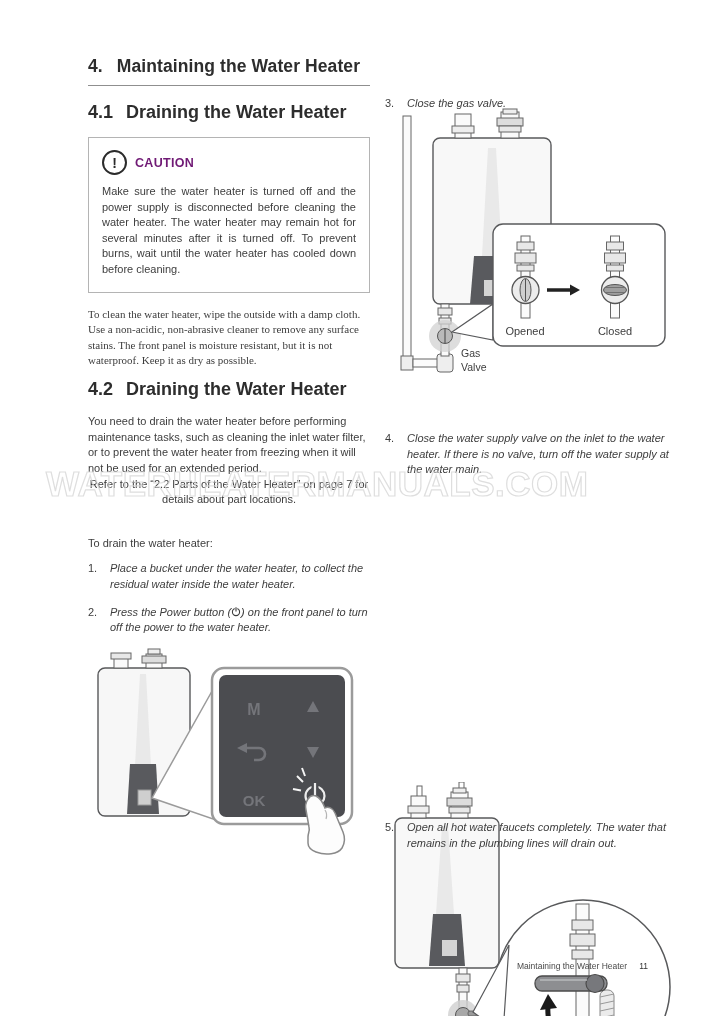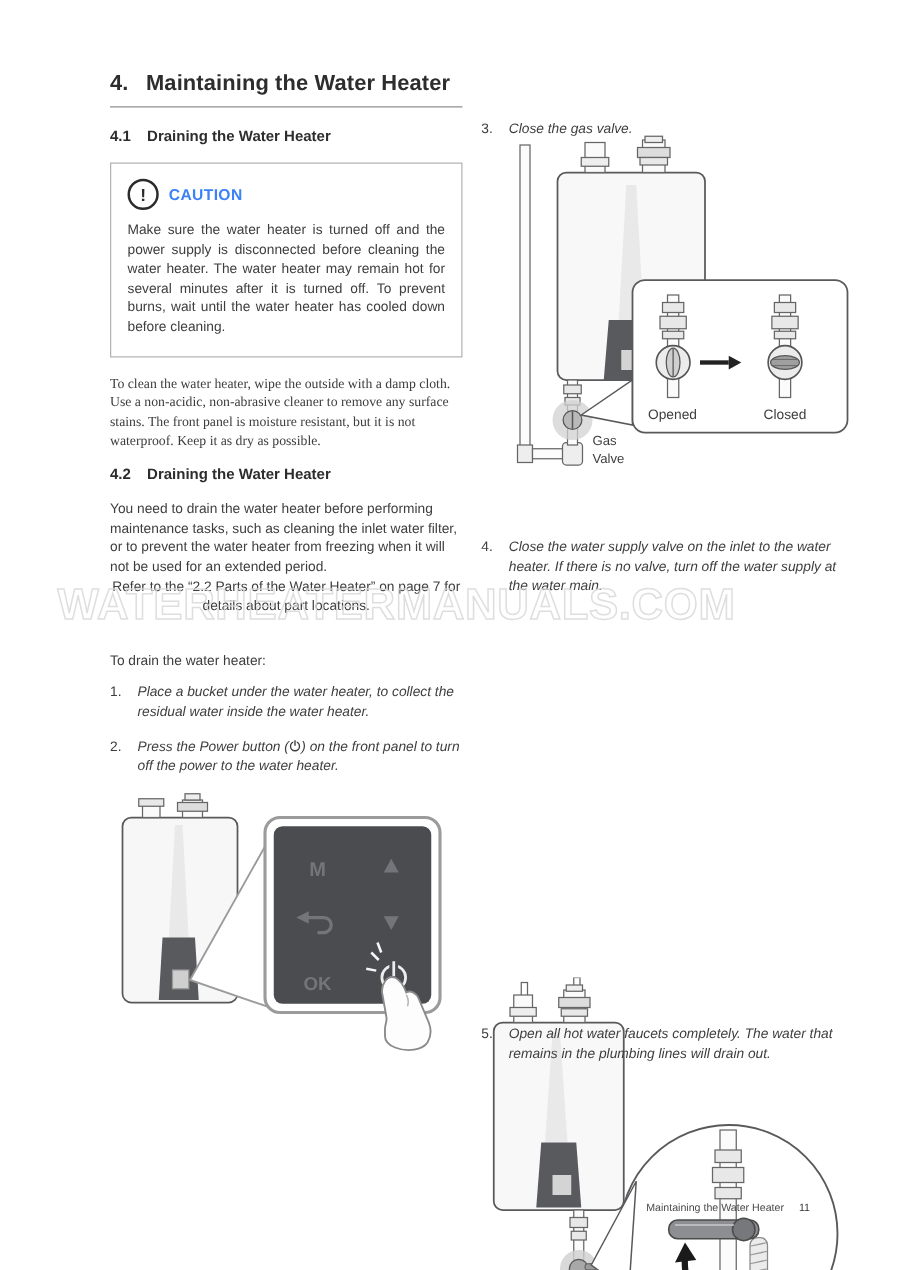--- a/index.html
+++ b/index.html
@@ -5,26 +5,26 @@
   html,body{margin:0;padding:0;background:#888;}
   .page{
     position:relative; width:720px; height:1016px; background:#ffffff;
     font-family:"Liberation Sans", sans-serif; color:#3d3d3d; overflow:hidden;
     margin:0 auto;
   }
   
   .col-left{position:absolute; left:88px; top:56px; width:282px;}
   .doc-title{display:flex; gap:14px; font-size:17.5px; font-weight:bold; color:#2d2d2d;
     padding-bottom:8px; border-bottom:1.5px solid #8f8f8f; margin-bottom:16px; letter-spacing:.1px;}
-  .sec-head{display:flex; gap:13px; font-size:12px; font-weight:bold; color:#2d2d2d; margin-bottom:14px;}
+  .sec-head{display:flex; gap:13px; font-size:18px; font-weight:bold; color:#2d2d2d; margin-bottom:14px;}
   .caution-box{border:1px solid #b4b4b4; padding:12px 13px 14px 13px; margin-bottom:14px;}
   .caution-head{display:flex; align-items:center; gap:8px; margin-bottom:9px;}
   .caution-circle{width:21px;height:21px;border:2.6px solid #2b2b2b;border-radius:50%;
     display:flex;align-items:center;justify-content:center;font-weight:bold;font-size:14px;color:#2b2b2b;line-height:1;}
-  .caution-word{font-size:12.5px;font-weight:bold;color:#3b82f6;letter-spacing:.3px;}
+  .caution-word{font-size:12.5px;font-weight:bold;color:#701a75;letter-spacing:.3px;}
   .body-text{font-size:11px; line-height:1.42; color:#3d3d3d;}
   .just{text-align:justify;}
   .clean-para{margin-bottom:10px;font-family:Liberation Serif, serif;}
   .intro-para{}
   .refer-para{margin-bottom:16px;text-align:center;}
   .lead-para{margin-bottom:10px;margin-top:28px;}
   .step{display:flex; margin-bottom:12px;}
   .step .n{width:22px; flex:0 0 22px; font-size:11px; line-height:1.42;}
   .step .t{flex:1; font-size:11px; line-height:1.42;font-style:italic;}
   .pwr-inline{display:inline-block; vertical-align:-1px;}
@@ -132,21 +132,21 @@
     </div>
   </div>
 
   <div class="col-right">
 
     <div class="step abs" style="top:96px; left:0; width:285px;">
       <span class="n">3.</span>
       <span class="t">Close the gas valve.</span>
     </div>
 
-    <div class="fig abs" style="top:108px; left:17px; width:290px; height:300px;">
+    <div class="fig abs" style="top:108px; left:4px; width:290px; height:300px;">
       <svg width="290" height="300" viewBox="0 0 290 300">
 
         <rect x="14" y="8" width="8" height="252" fill="#fbfbfb" stroke="#666"></rect>
         <rect x="12" y="248" width="12" height="14" fill="#eeeeee" stroke="#666"></rect>
         <rect x="24" y="251" width="26" height="8" fill="#fbfbfb" stroke="#666"></rect>
         <rect x="48" y="246" width="16" height="18" rx="3" fill="#eeeeee" stroke="#666"></rect>
 
         <rect x="44" y="30" width="118" height="166" rx="7" fill="#f8f8f8" stroke="#58595b" stroke-width="1.4"></rect>
         <path d="M99,40 h8 l6,108 h-20 z" fill="#e9e9e9"></path>
         <rect x="66" y="6" width="16" height="24" fill="#fafafa" stroke="#666"></rect>

